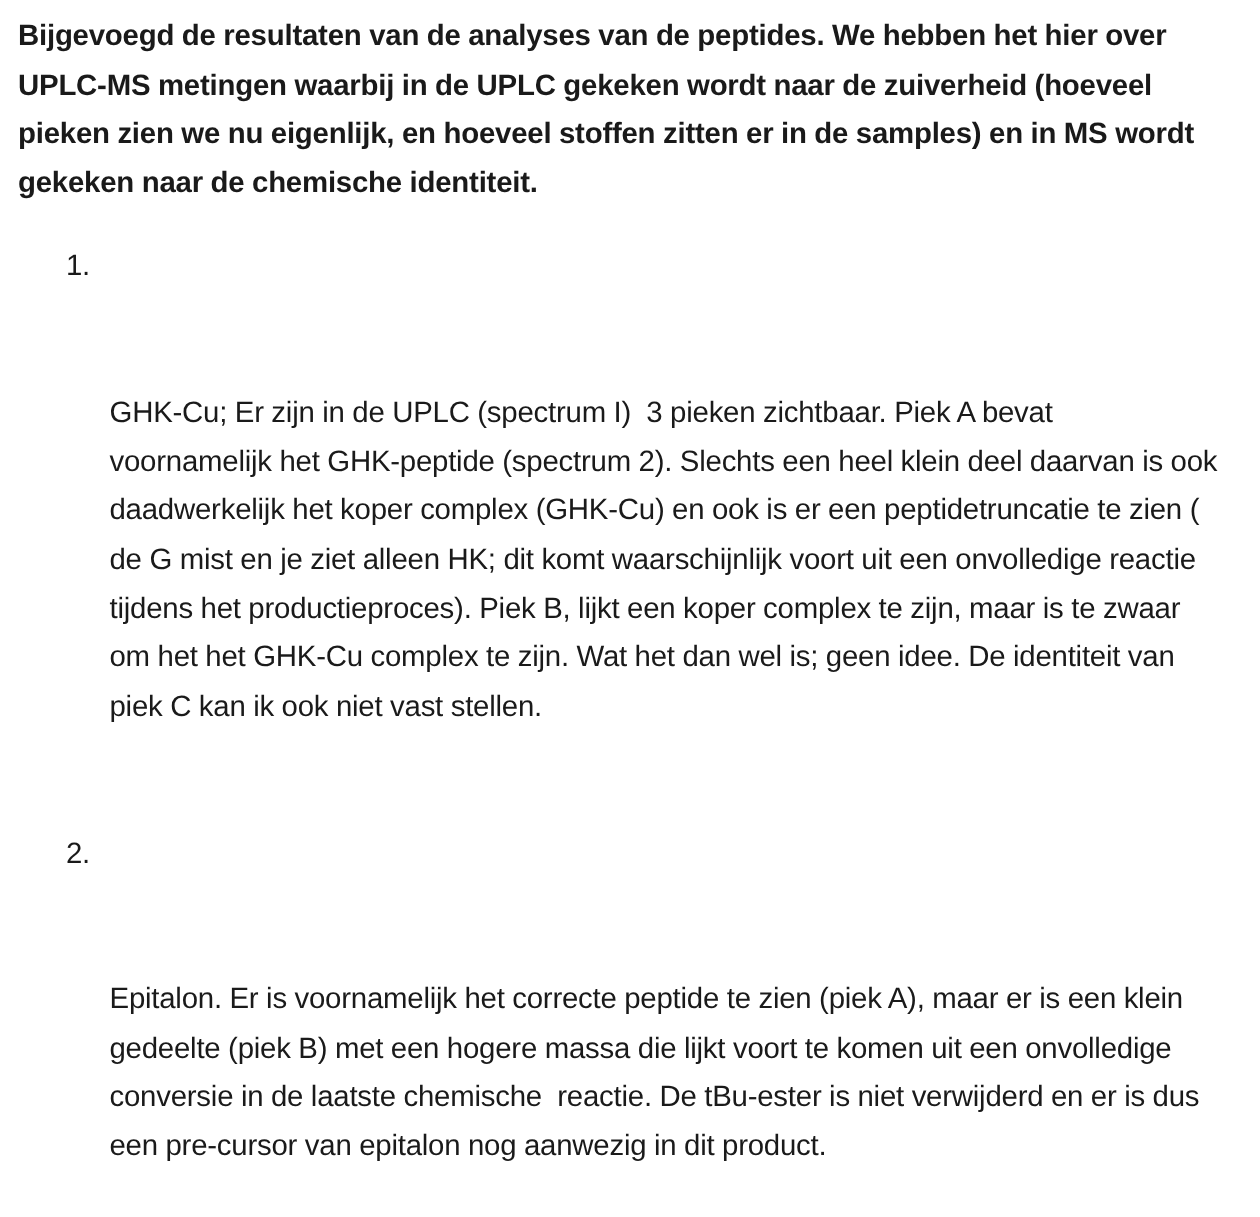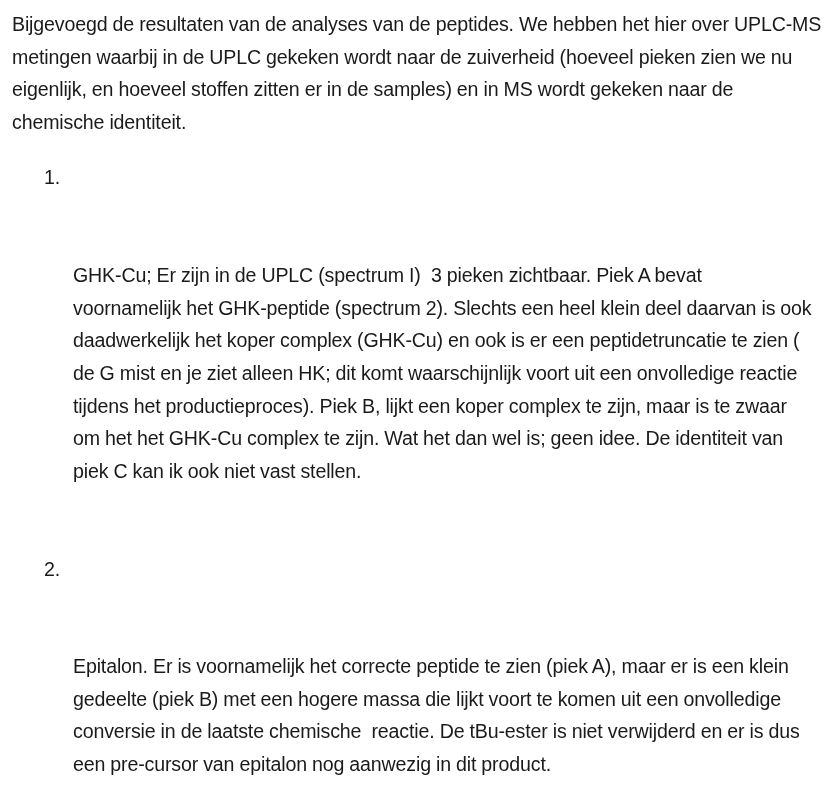--- a/index.html
+++ b/index.html
@@ -22,20 +22,21 @@
     background: #ffffff;
   }
   .intro-paragraph {
     margin: 0;
     padding: 8px 12px 0 12px;
     font-size: 19.6px;
     line-height: 32.6px;
     letter-spacing: -0.15px;
     white-space: pre-wrap;
     word-spacing: -0.2px;
+    font-weight: bold;
   }
   .findings-list {
     list-style: none;
     margin: 0;
     padding: 0;
     margin-top: 23px;
   }
   .finding-item {
     position: relative;
     padding-left: 73px;

